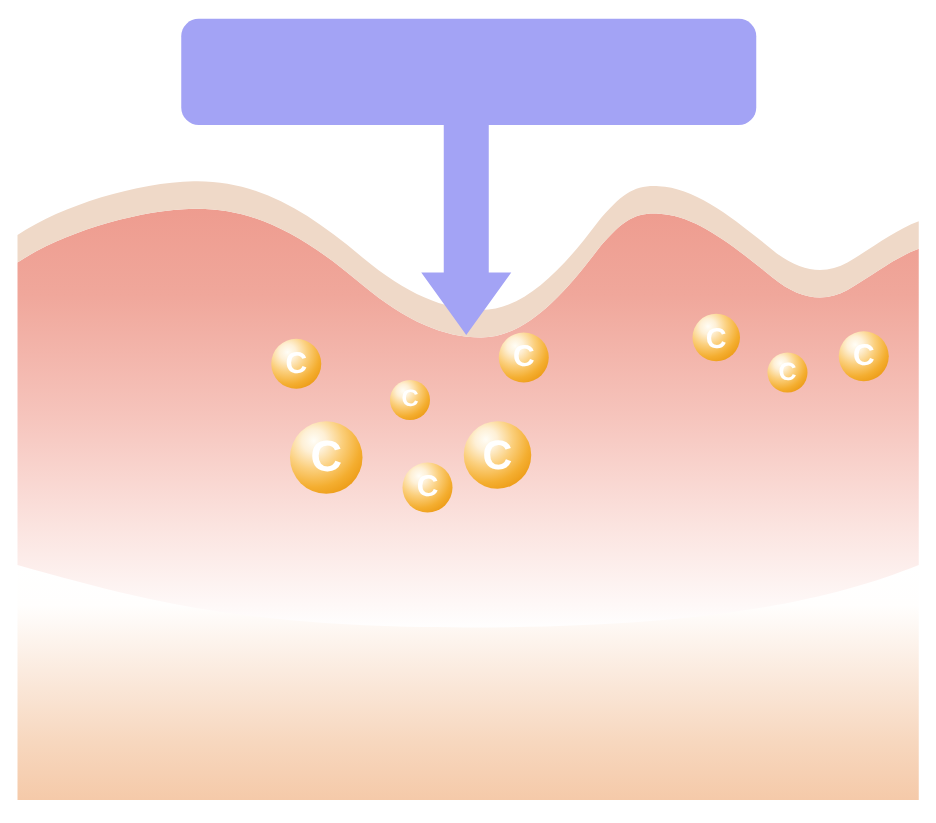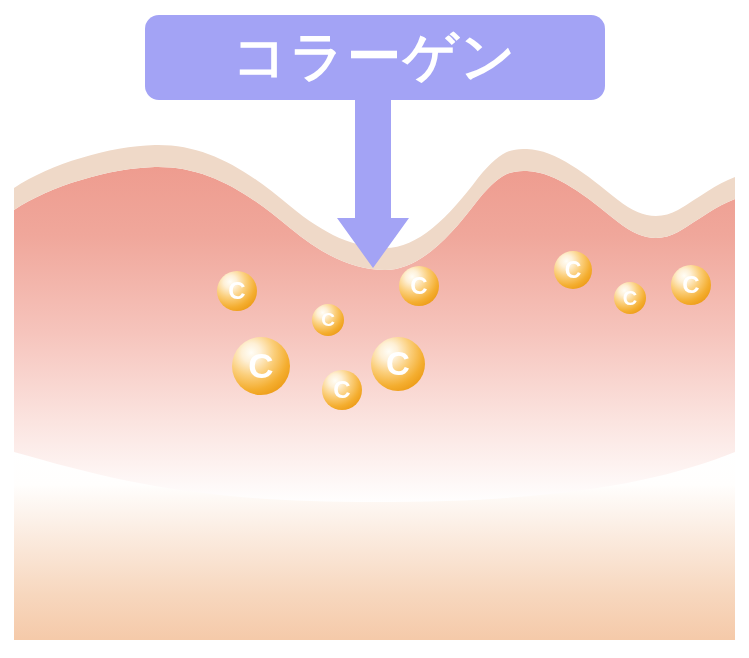--- a/index.html
+++ b/index.html
@@ -143,21 +143,20 @@
         <circle cx="419" cy="286" r="20" fill="url(#gradSphere)"></circle>
         <circle cx="261" cy="366" r="29" fill="url(#gradSphere)"></circle>
         <circle cx="342" cy="390" r="20" fill="url(#gradSphere)"></circle>
         <circle cx="398" cy="364" r="27" fill="url(#gradSphere)"></circle>
         <circle cx="573" cy="270" r="19" fill="url(#gradSphere)"></circle>
         <circle cx="630" cy="298" r="16" fill="url(#gradSphere)"></circle>
         <circle cx="691" cy="285" r="20" fill="url(#gradSphere)"></circle>
       </g>
   </svg>
 
-  <div id="label-text" style="left: 145px; top: 15px; width: 460px; height: 85px; color: rgb(255, 255, 255);">コラーゲン</div>
 
   <div id="sphere-letters">
       <div class="sphere-letter" style="left: 217px; top: 271px; width: 40px; height: 40px; font-size: 24px;">C</div>
       <div class="sphere-letter" style="left: 312px; top: 304px; width: 32px; height: 32px; font-size: 19px;">C</div>
       <div class="sphere-letter" style="left: 399px; top: 266px; width: 40px; height: 40px; font-size: 24px;">C</div>
       <div class="sphere-letter" style="left: 232px; top: 337px; width: 58px; height: 58px; font-size: 35px;">C</div>
       <div class="sphere-letter" style="left: 322px; top: 370px; width: 40px; height: 40px; font-size: 24px;">C</div>
       <div class="sphere-letter" style="left: 371px; top: 337px; width: 54px; height: 54px; font-size: 33px;">C</div>
       <div class="sphere-letter" style="left: 554px; top: 251px; width: 38px; height: 38px; font-size: 23px;">C</div>
       <div class="sphere-letter" style="left: 614px; top: 282px; width: 32px; height: 32px; font-size: 20px;">C</div>

